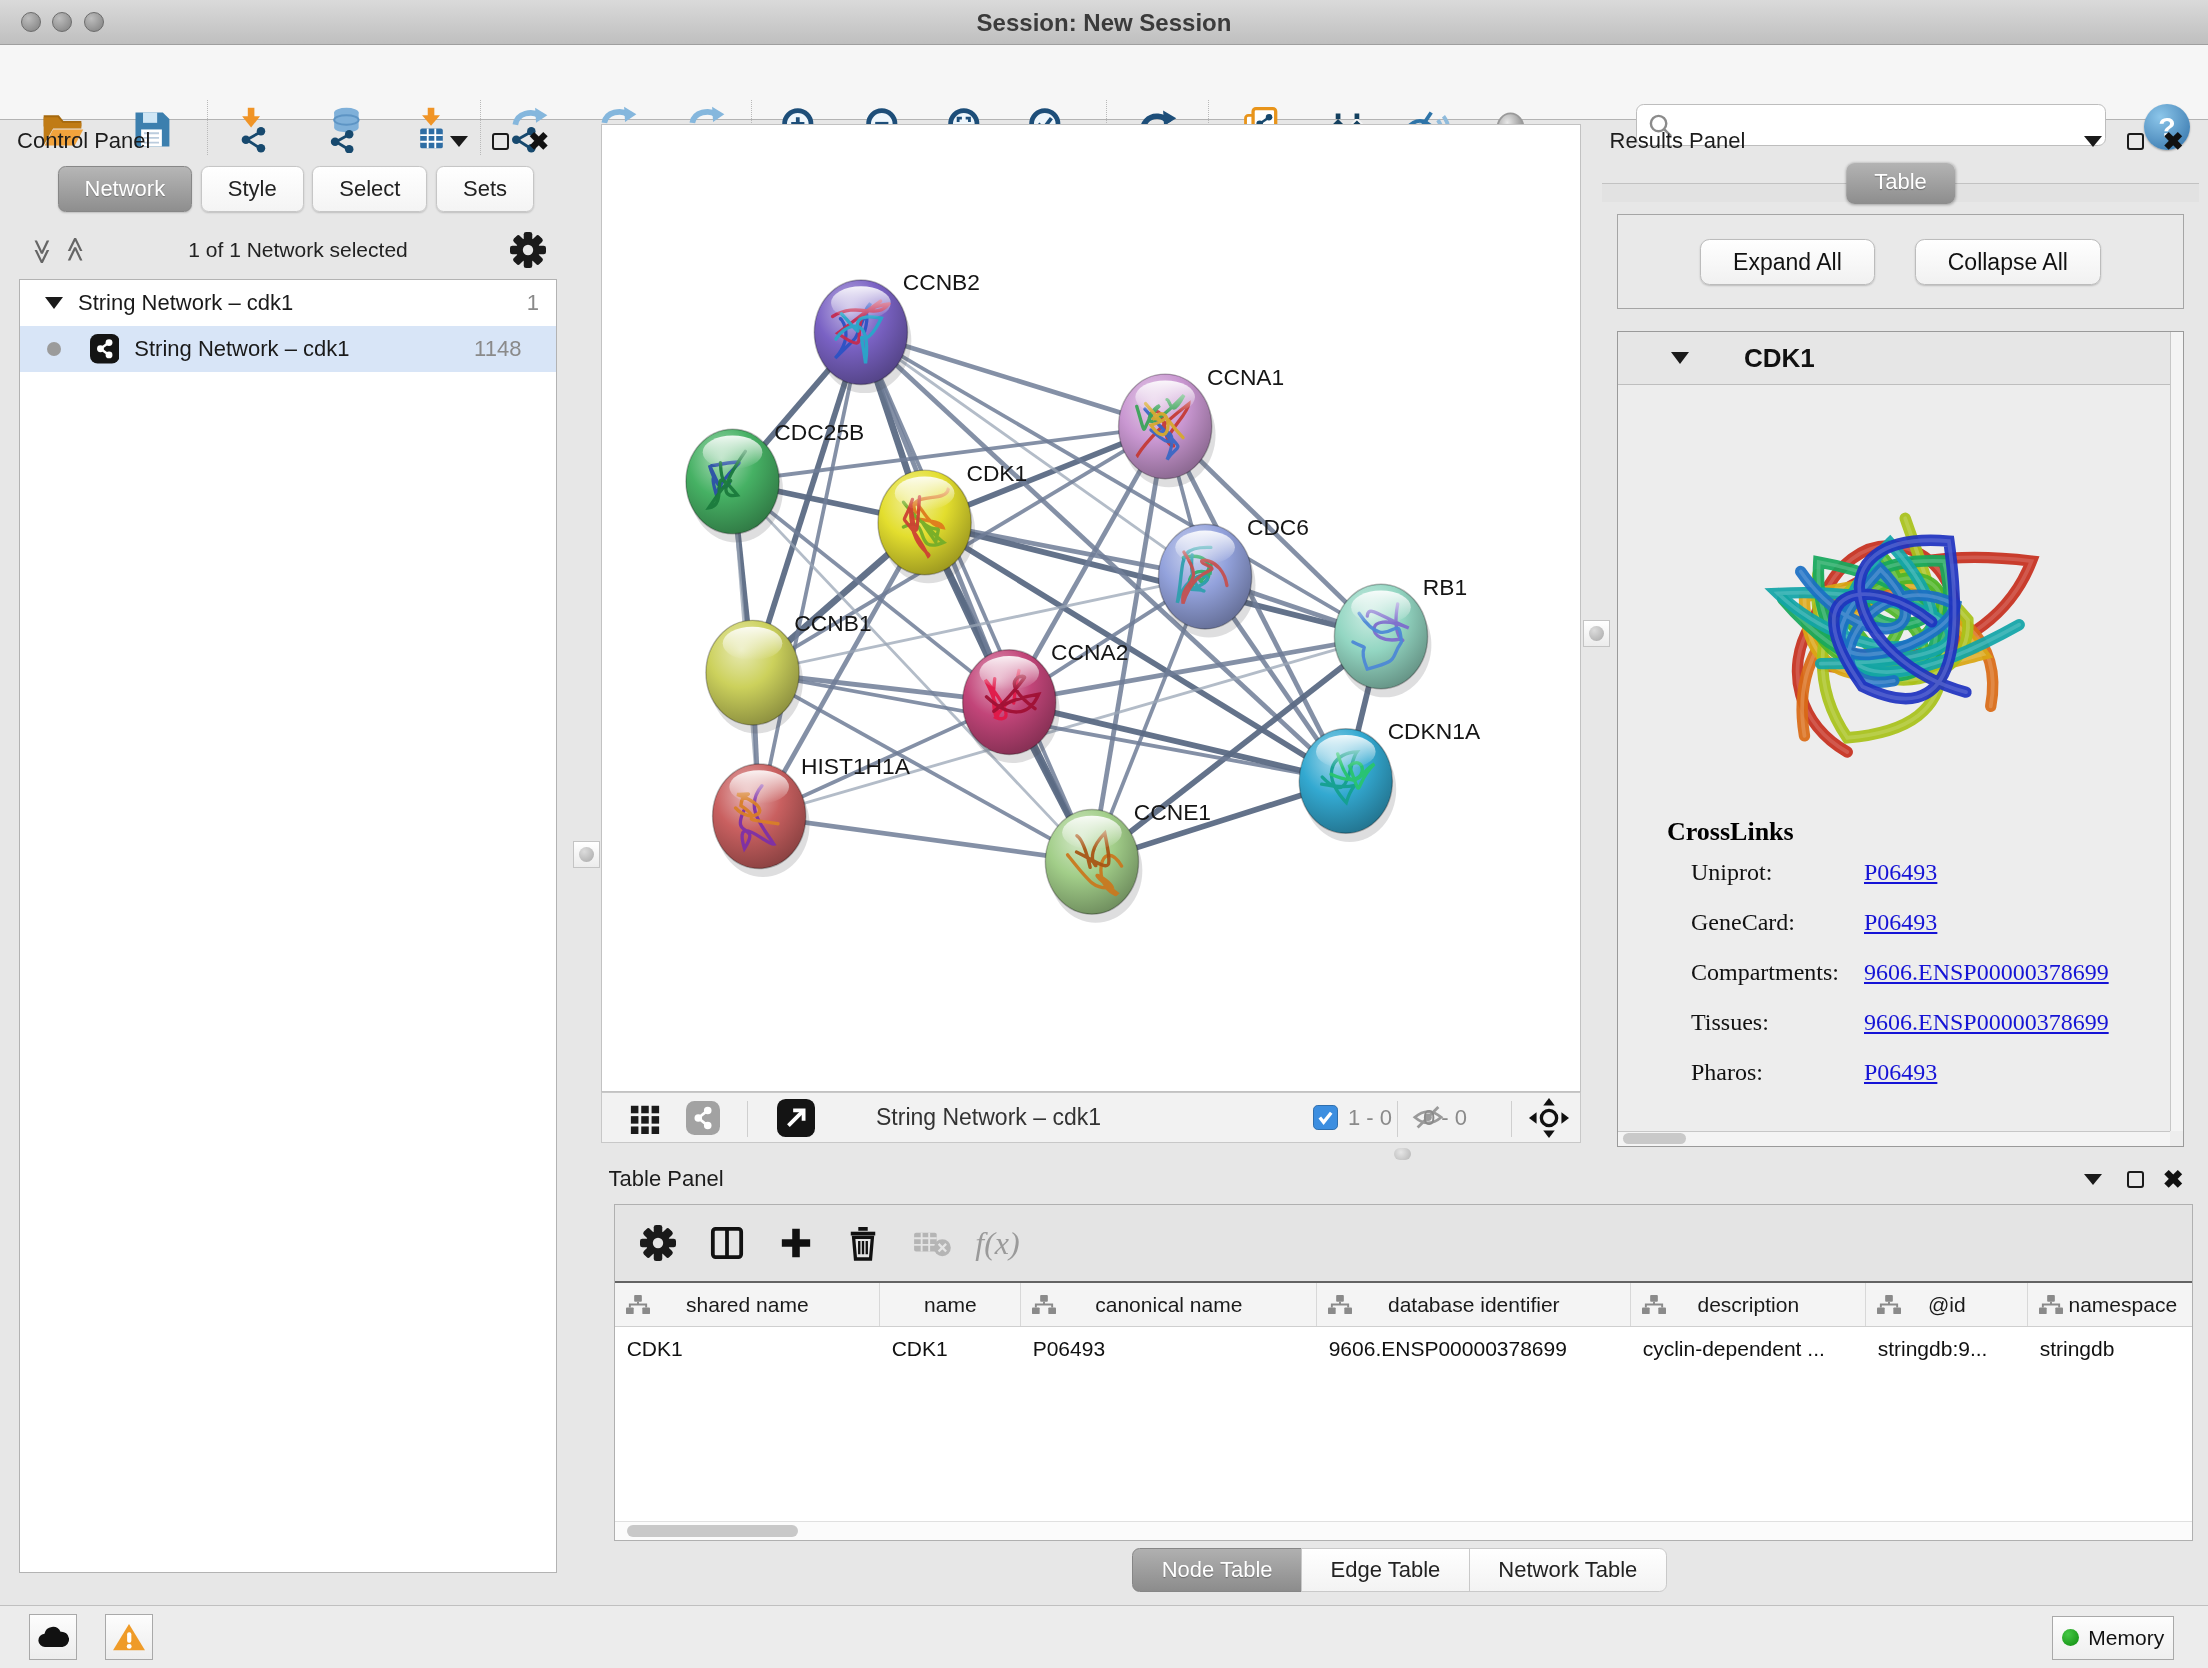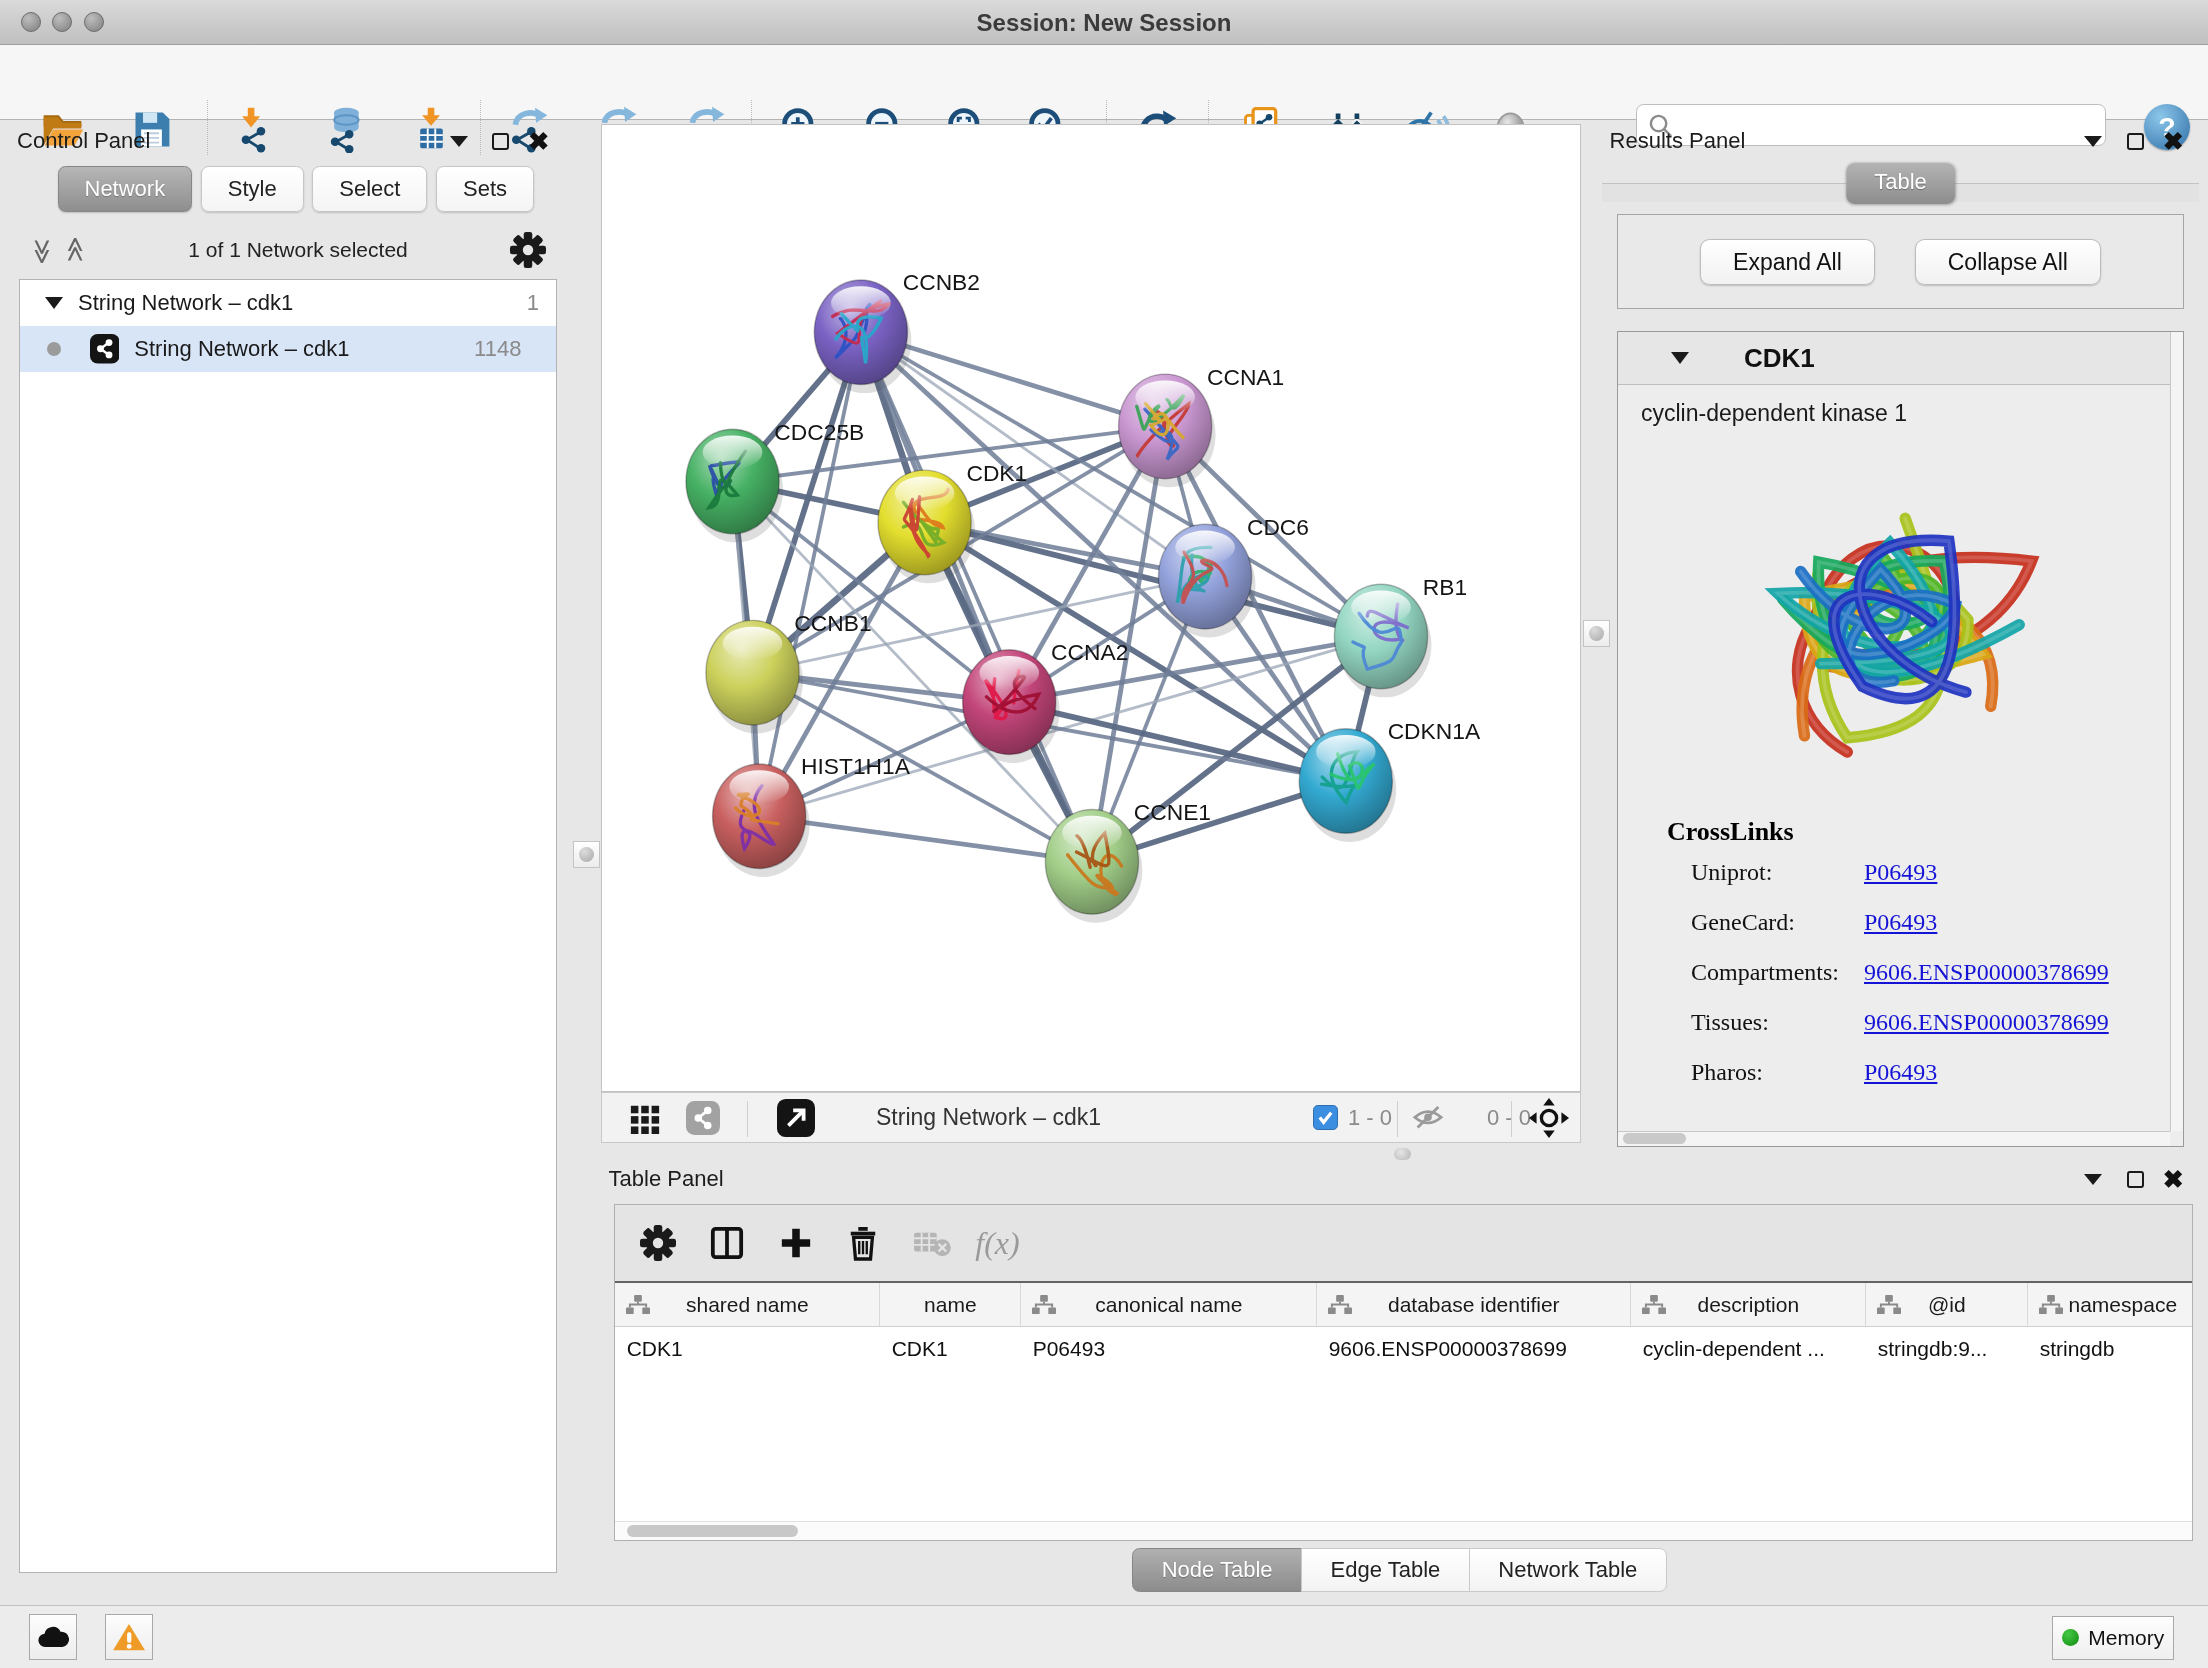--- a/index.html
+++ b/index.html
@@ -674,21 +674,21 @@
         <span class="cb-num">1 - 0</span>
       </div>
     <span class="cb-sep" style="left:795px"></span>
     <div class="cb-item" style="left:810px">
       <svg width="32" height="28.5" viewBox="0 0 34 30">
           <path d="M3 15 Q17 3 31 15 Q17 27 3 15 Z" fill="none" stroke="#9a9a9a" stroke-width="3"></path>
           <circle cx="17" cy="15" r="4" fill="#9a9a9a"></circle>
           <line x1="6" y1="26" x2="28" y2="4" stroke="#9a9a9a" stroke-width="3"></line>
         </svg>
     </div>
-    <div class="cb-item" style="left:885px">
+    <div class="cb-item" style="left:821px">
         <span class="cb-num">0 - 0</span>
       </div>
     <span class="cb-sep" style="left:909px"></span>
     <div class="cb-item" style="left:926px">
       <svg width="42" height="42" viewBox="0 0 44 44">
           <circle cx="22" cy="22" r="8" stroke="#111" stroke-width="3.5" fill="none"></circle>
           <g fill="#111">
             <polygon points="22,1 16,9 28,9"></polygon>
             <polygon points="22,43 16,35 28,35"></polygon>
             <polygon points="1,22 9,16 9,28"></polygon>
@@ -718,21 +718,20 @@
     <div class="string-tab">Table</div>
     <div class="eca">
       <div class="btnw">Expand All</div>
       <div class="btnw">Collapse All</div>
     </div>
     <div class="rcontent">
       <div class="gene-head">
         <span class="tri-down"></span>
         <span class="gene-name">CDK1</span>
       </div>
-      <div class="gene-desc">cyclin-dependent kinase 1</div>
       <svg class="protein" id="proteinsvg" width="529" height="361" viewBox="0 0 556 380">
           <path d="M 223 320 C 122 263, 157 87, 417 119 C 372 235, 215 244, 187 186 C 224 49, 350 104, 336 191" fill="none" stroke="#c62f1e" stroke-width="12" stroke-linecap="round" opacity="0.93"></path>
           <path d="M 223 320 C 122 263, 157 87, 417 119 C 372 235, 215 244, 187 186 C 224 49, 350 104, 336 191" fill="none" stroke="#d76d62" stroke-width="4" stroke-linecap="round" opacity="0.6"></path>
           <path d="M 178 303 C 160 197, 244 144, 309 148 C 407 243, 278 240, 197 229 C 143 134, 402 122, 374 272" fill="none" stroke="#d96a15" stroke-width="12" stroke-linecap="round" opacity="0.93"></path>
           <path d="M 178 303 C 160 197, 244 144, 309 148 C 407 243, 278 240, 197 229 C 143 134, 402 122, 374 272" fill="none" stroke="#e4975b" stroke-width="4" stroke-linecap="round" opacity="0.6"></path>
           <path d="M 191 199 C 290 134, 321 161, 366 217 C 286 238, 178 275, 178 157 C 300 123, 377 153, 292 243" fill="none" stroke="#d9a613" stroke-width="12" stroke-linecap="round" opacity="0.93"></path>
           <path d="M 191 199 C 290 134, 321 161, 366 217 C 286 238, 178 275, 178 157 C 300 123, 377 153, 292 243" fill="none" stroke="#e4c15a" stroke-width="4" stroke-linecap="round" opacity="0.6"></path>
           <path d="M 284 74 C 322 183, 372 293, 223 305 C 148 196, 249 57, 350 181 C 356 275, 175 268, 192 133" fill="none" stroke="#a8c21a" stroke-width="12" stroke-linecap="round" opacity="0.93"></path>
           <path d="M 284 74 C 322 183, 372 293, 223 305 C 148 196, 249 57, 350 181 C 356 275, 175 268, 192 133" fill="none" stroke="#c2d45f" stroke-width="4" stroke-linecap="round" opacity="0.6"></path>
           <path d="M 258 112 C 318 176, 246 269, 196 200 C 299 69, 386 175, 259 223 C 136 95, 336 172, 299 232" fill="none" stroke="#4db528" stroke-width="12" stroke-linecap="round" opacity="0.93"></path>

